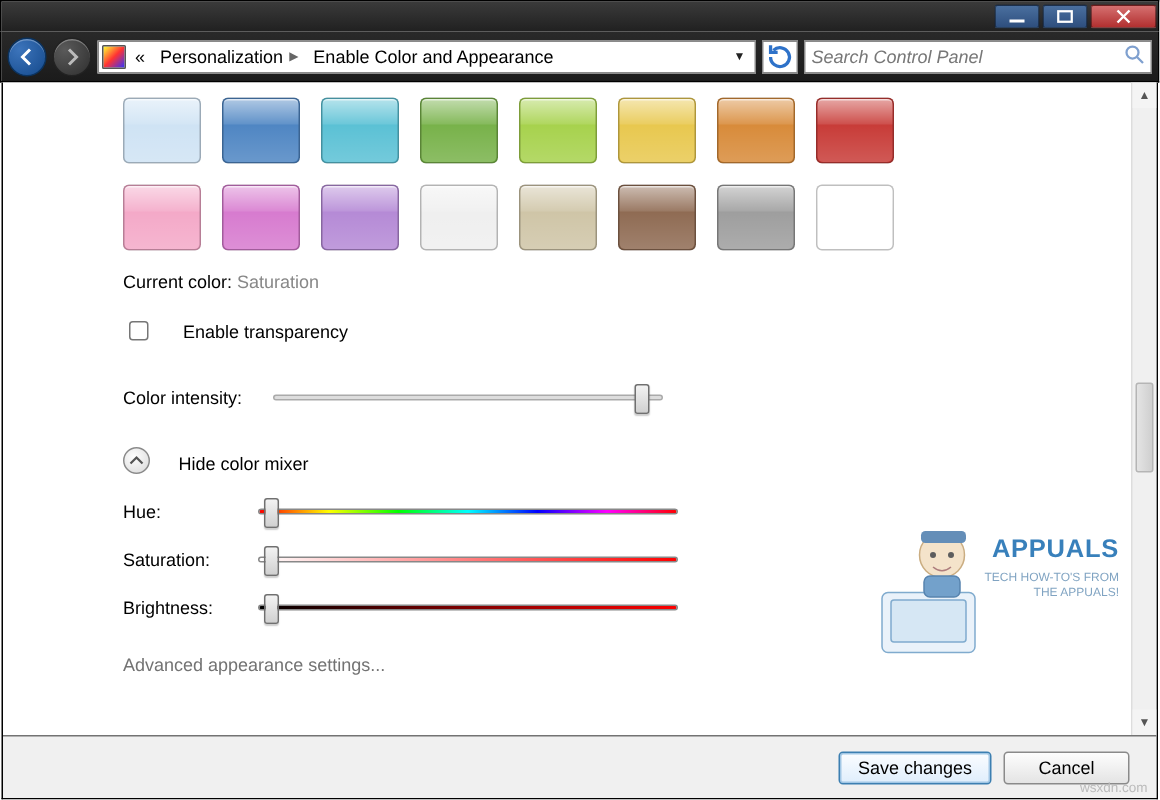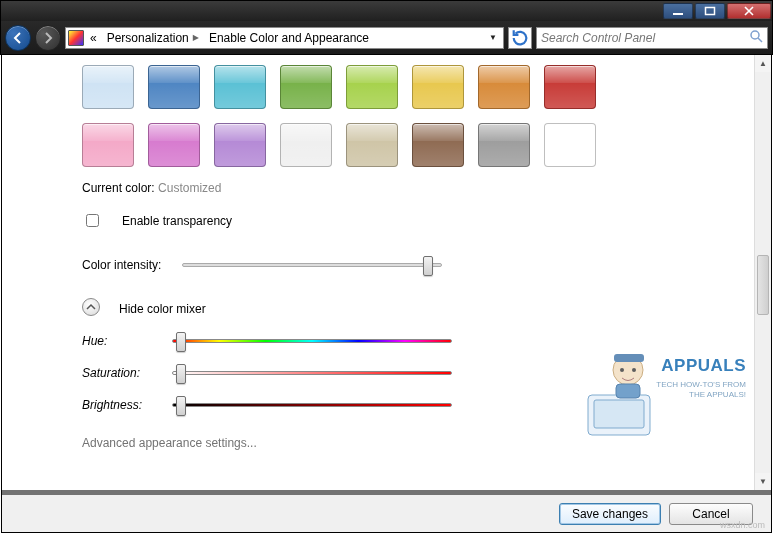--- a/index.html
+++ b/index.html
@@ -146,26 +146,26 @@
 
   .expander{ margin-top:26px; display:flex; align-items:flex-end; gap:19px;}
   .expander .circ{
     width:18px;height:18px;border-radius:50%;border:1px solid #8a8a8a;
     background:radial-gradient(circle at 40% 35%, #fff, #d8d8d8);
     display:flex;align-items:center;justify-content:center;
   }
   .expander .circ svg{width:10px;height:10px;}
 
   .mixer .slider-row{ margin-top:18px;}
-  .mixer .slider-row .lbl{ width:80px;font-style:italic;}
+  .mixer .slider-row .lbl{ width:80px;}
 
   .link{ color:#737373; margin-top:24px; display:inline-block; cursor:pointer;}
 
   .footer{
-    height:42px; background:#f0f0f0; border-top:5px solid #737373;
+    height:42px; background:#f0f0f0; border-top:1px solid #737373;
     display:flex; justify-content:flex-end; align-items:center; gap:8px;
     padding-right:18px;
   }
   .btn{
     min-width:84px; height:22px; padding:0 12px;
     background:linear-gradient(to bottom,#fdfdfd,#e4e4e4);
     border:1px solid #8a8a8a; border-radius:3px;
     font: inherit; cursor:pointer;
   }
   .btn.default{
@@ -298,21 +298,21 @@
         <div class="swatch" style="background: rgb(181, 138, 214);"></div>
         <div class="swatch" style="background: rgb(239, 239, 239);"></div>
         <div class="swatch" style="background: rgb(207, 197, 167);"></div>
         <div class="swatch" style="background: rgb(143, 107, 83);"></div>
         <div class="swatch" style="background: rgb(158, 158, 158);"></div>
         <div class="swatch" style="background: rgb(255, 255, 255);"></div>
       </div>
 
     <div class="label-block">
       <span>Current color:</span>
-      <span class="muted">Customized</span>
+      <span class="muted">Saturation</span>
     </div>
 
     <div class="chk-row">
       <input type="checkbox" id="trans" style="">
       <label for="trans">Enable transparency</label>
     </div>
 
     <div class="slider-row">
       <span class="lbl">Color intensity:</span>
       <div class="track wide">

